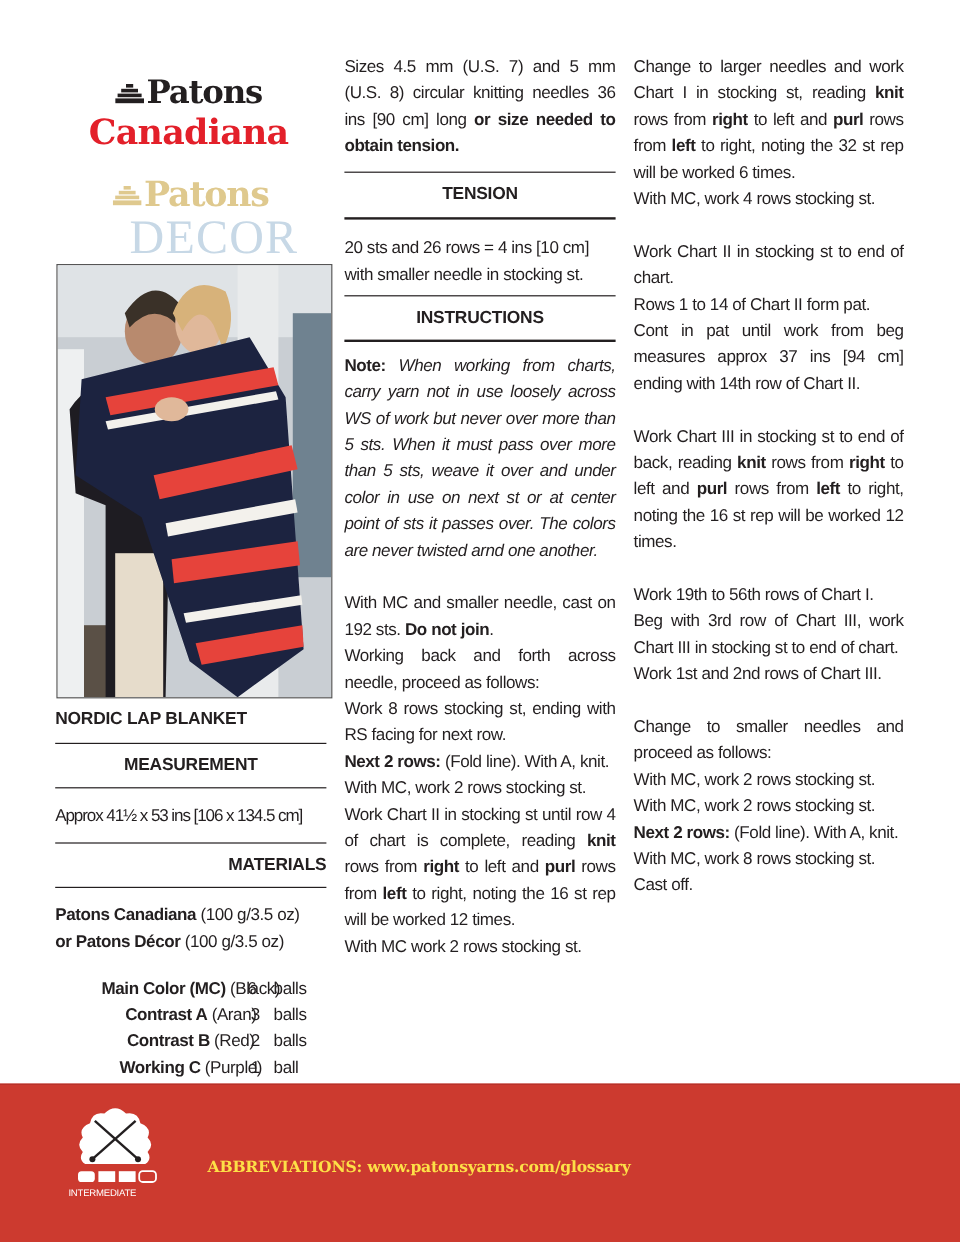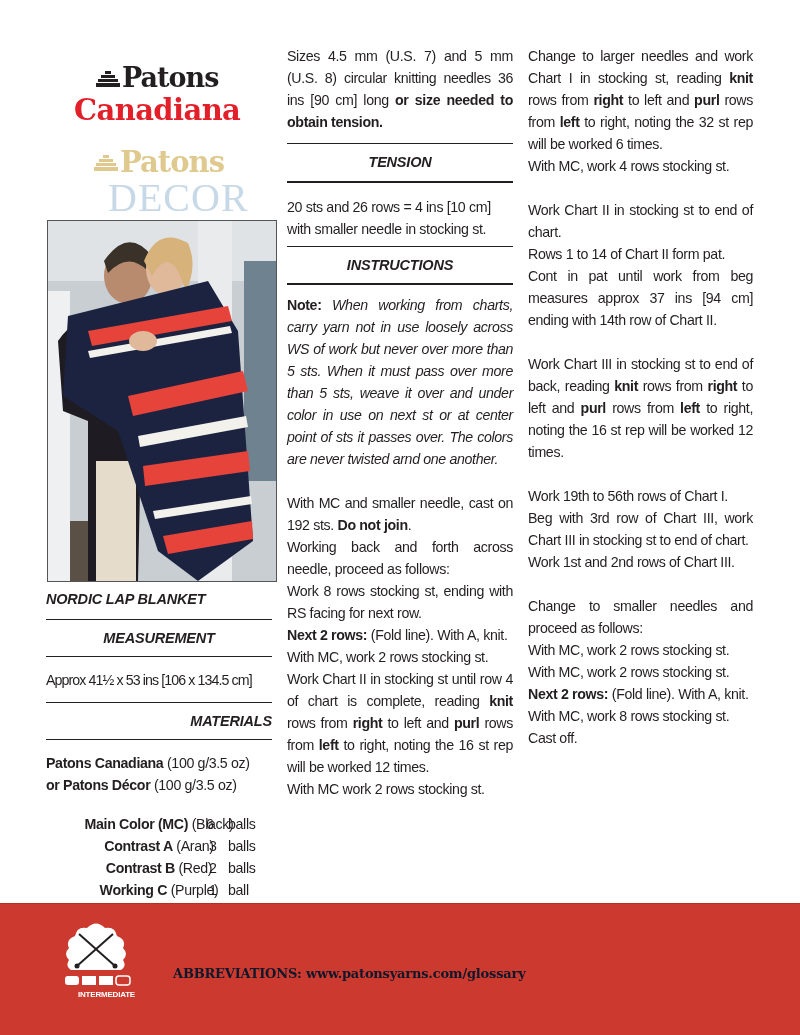--- a/index.html
+++ b/index.html
@@ -11,21 +11,21 @@
     .col { position: absolute; top: 0; }
     .col1 { left: 46px; width: 226px; }
     .col2 { left: 287px; width: 226px; }
     .col3 { left: 528px; width: 225px; }
     p { margin: 0; font-size: 14.2px; line-height: 22px; letter-spacing: -0.35px; }
     .just { text-align: justify; text-align-last: left; }
     b { font-weight: bold; }
     i { font-style: italic; }
     .rule { border-top: 1px solid #231f20; }
     .rule2 { border-top: 2px solid #231f20; }
-    .head { font-weight: bold; font-size: 14.5px; text-align: center; letter-spacing: -0.2px; font-style: italic; }
+    .head { font-weight: bold; font-size: 14.5px; text-align: center; letter-spacing: -0.2px; }
 
     
     .logo-patons {
       position: absolute; left: 96px; top: 63px;
       font-family: "DejaVu Serif", serif; font-weight: bold; font-size: 27px;
       letter-spacing: -1px; color: #231f20; line-height: 30px;
     }
     .logo-canadiana {
       position: absolute; left: 74px; top: 93px;
       font-family: "DejaVu Serif", serif; font-weight: bold; font-size: 29px;
@@ -46,27 +46,27 @@
     .photo {
       position: absolute; left: 47px; top: 220px; width: 228px; height: 360px;
       overflow: hidden; border: 1px solid #555;
     }
 
     .footer {
       position: absolute; left: 0; top: 903px; width: 800px; height: 132px;
       background: #cc3a2f; border-top: 1px solid #b33028;
     }
     .abbr {
-      position: absolute; left: 173px; top: 62px; color: #0f172a;
+      position: absolute; left: 173px; top: 62px; color: #fde047;
       font-family: "DejaVu Serif", serif; font-weight: bold; font-size: 13px; letter-spacing: -0.2px;
     }
     .skill { position: absolute; left: 57px; top: 16px; width: 78px; height: 80px; }
     .skill-label {
-      position: absolute; left: 0; top: 70px; width: 78px; text-align: right;
-      color: #fff; font-size: 8px; font-weight: bold; letter-spacing: -0.2px;
+      position: absolute; left: 0; top: 70px; width: 78px; text-align: left;
+      color: #fff; font-size: 8px; font-weight: normal; letter-spacing: -0.2px;
     }
   </style>
 </head>
 <body>
 
 <div class="logo-patons">
   <svg class="hive" width="24" height="20" viewBox="0 0 24 20">
     <rect x="9" y="1" width="6" height="3" fill="#231f20"></rect>
     <rect x="5" y="5" width="14" height="3" fill="#231f20"></rect>
     <rect x="2" y="9" width="20" height="3" fill="#231f20"></rect>

